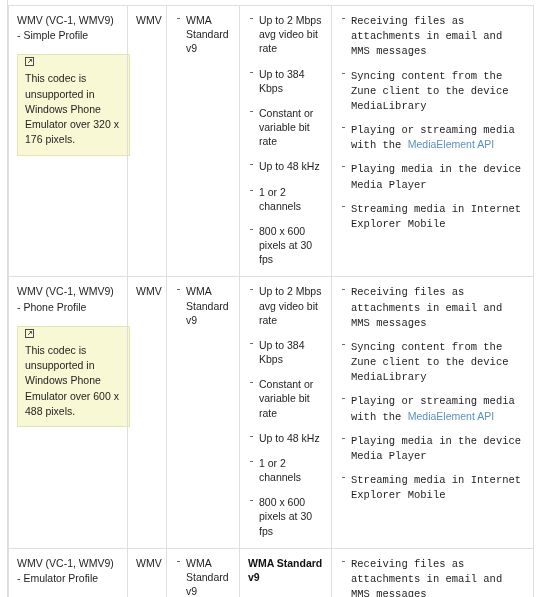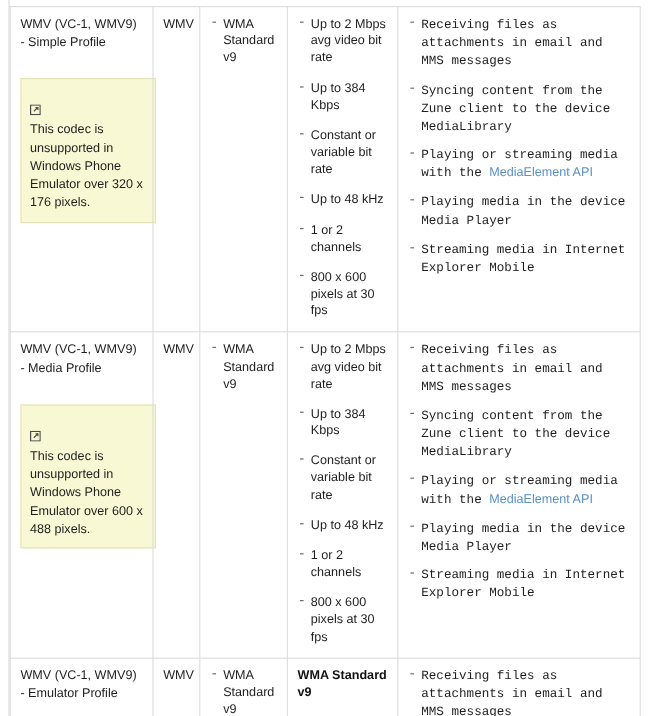--- a/index.html
+++ b/index.html
@@ -64,24 +64,24 @@
   col.c5 { width: 202px; }
 
   .cell-title {
     font-size: 10.5px;
     color: #1e1e1e;
     line-height: 1.45;
   }
 
   
   .note {
-    margin-top: 22px;
+    margin-top: 11px;
     background: #f8f8d4;
     border: 1px solid #e4e4b8;
-    padding: 21px 7px 7px 7px;
+    padding: 2px 7px 7px 7px;
     width: 97px;
     line-height: 1.45;
   }
   .note-icon {
     display: block;
     width: 9px;
     height: 9px;
     margin-bottom: 5px;
     position: relative;
   }
@@ -192,21 +192,21 @@
               <li><span class="plaintext">Syncing content from the Zune client to the device MediaLibrary</span></li>
               <li><span class="plaintext">Playing or streaming media with the </span><a class="api-link" href="#">MediaElement API</a></li>
               <li><span class="plaintext">Playing media in the device Media Player</span></li>
               <li><span class="plaintext">Streaming media in Internet Explorer Mobile</span></li>
             </ul>
           </td>
         </tr>
 
         <tr>
           <td>
-            <div class="cell-title">WMV (VC-1, WMV9) - Media Profile</div>
+            <div class="cell-title">WMV (VC-1, WMV9) - Phone Profile</div>
             <div class="note">
               <span class="note-icon">
                 <svg width="9" height="9" viewBox="0 0 9 9">
                   <rect x="0.5" y="0.5" width="8" height="8" fill="none" stroke="#4a4a4a" stroke-width="1"></rect>
                   <path d="M3.2 5.8 L6.4 2.6" stroke="#4a4a4a" stroke-width="1" fill="none"></path>
                   <path d="M4.6 2.6 L6.6 2.6 L6.6 4.6" stroke="#4a4a4a" stroke-width="1" fill="none"></path>
                 </svg>
               </span>
               <span class="note-text">This codec is unsupported in Windows Phone Emulator over 600 x 488 pixels.</span>
             </div>

